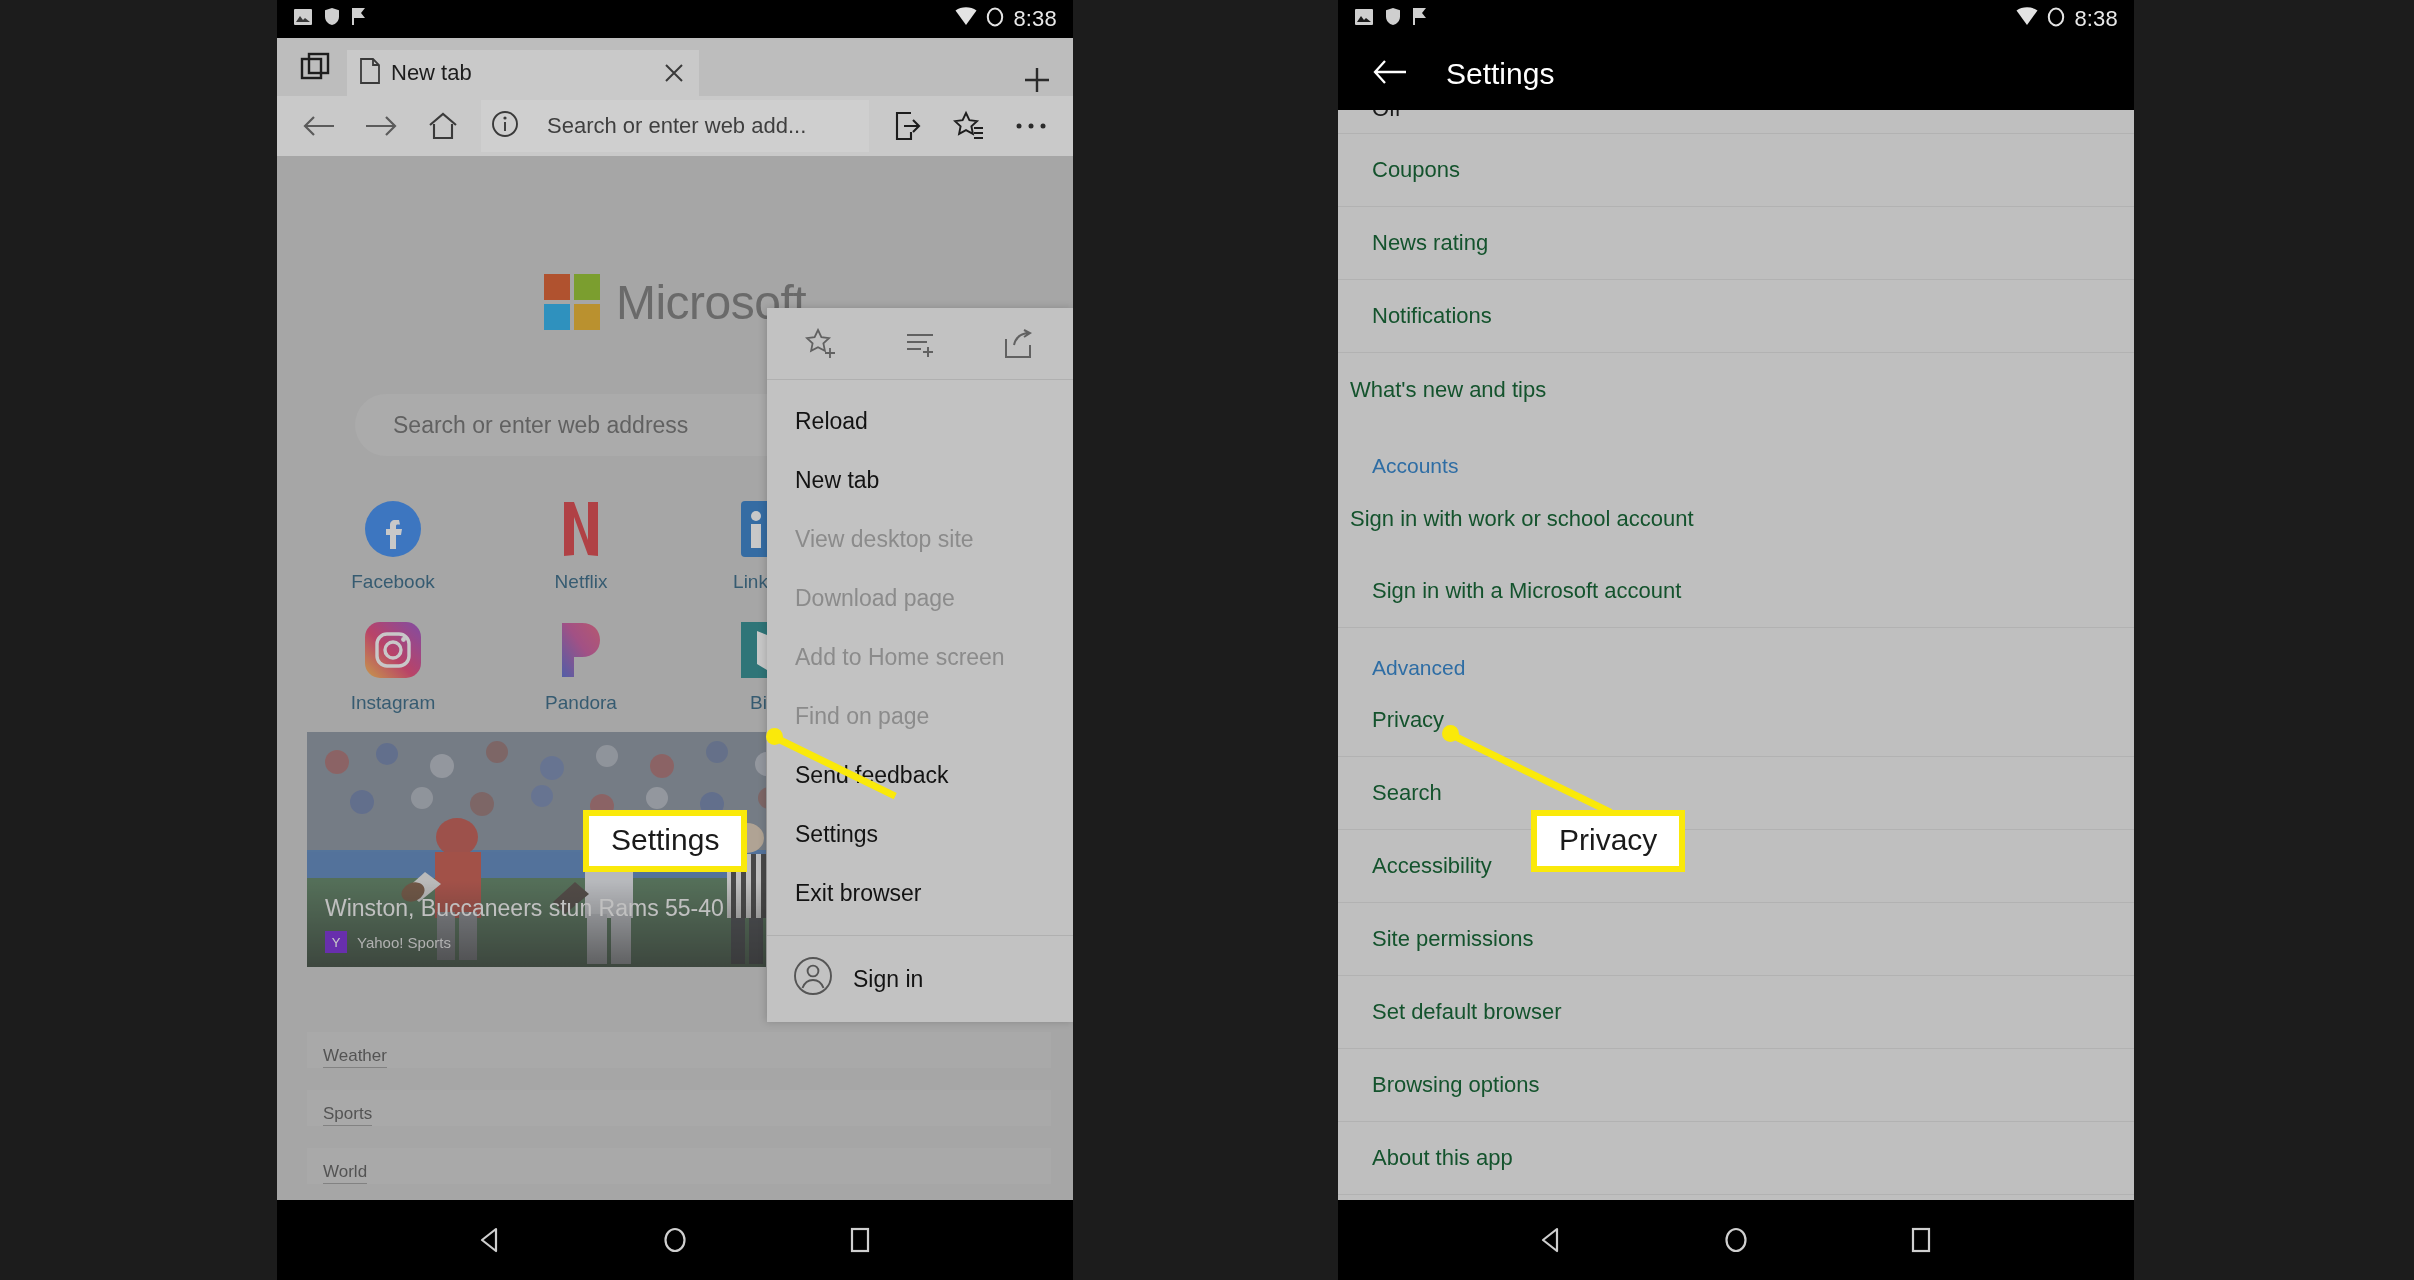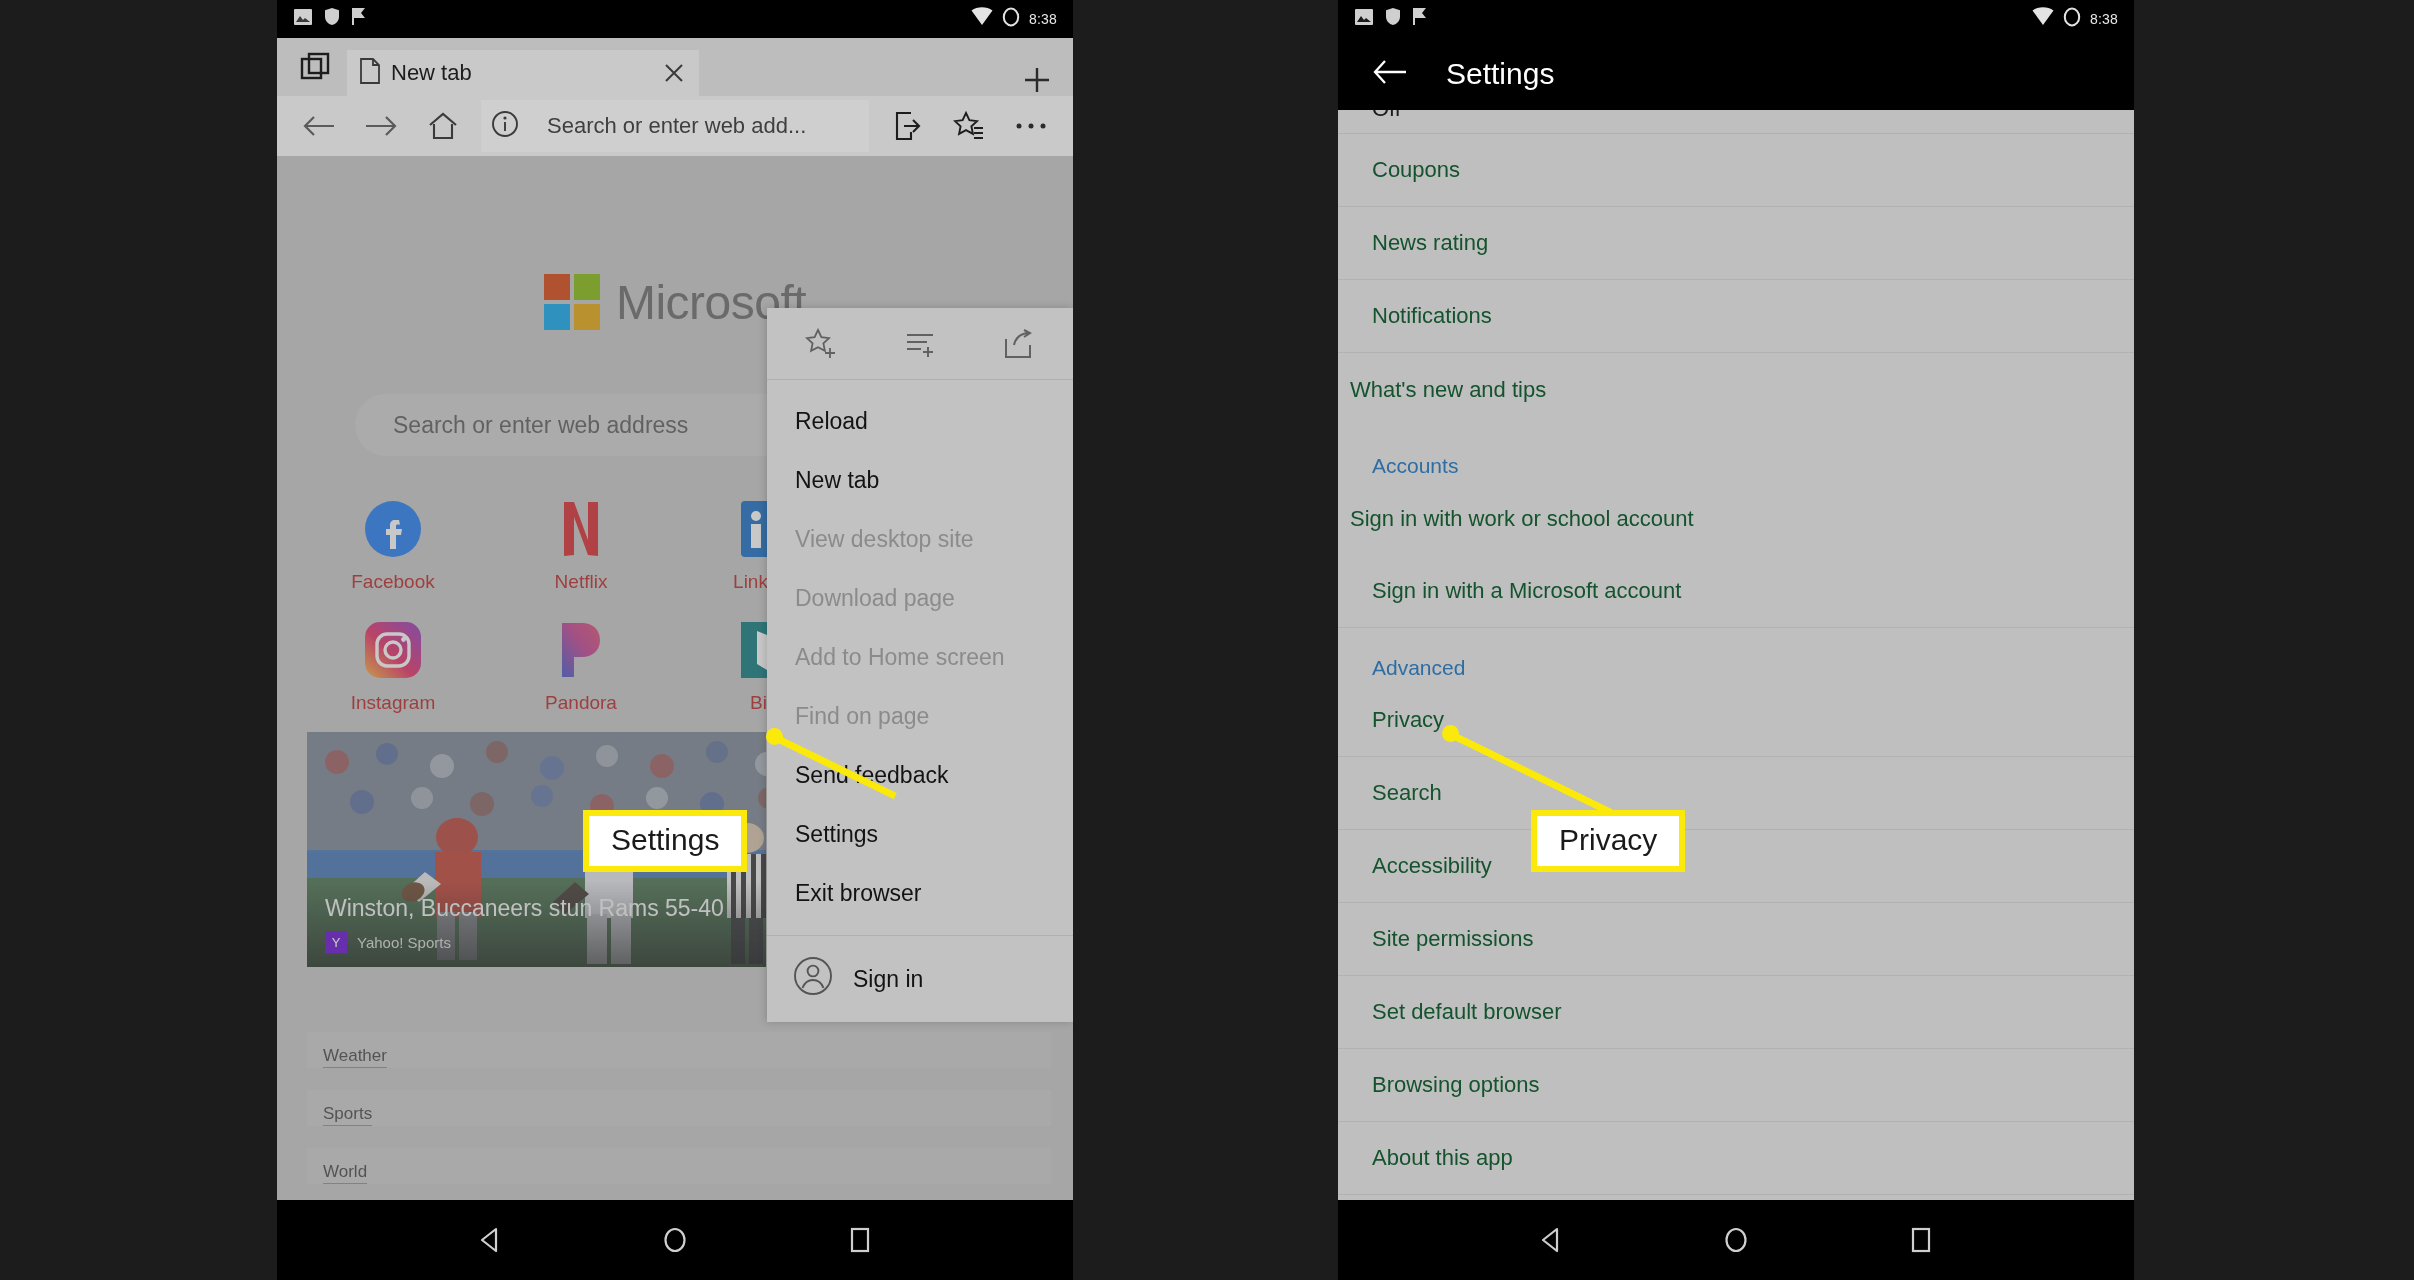--- a/index.html
+++ b/index.html
@@ -34,21 +34,21 @@
     height: 38px;
     display: flex;
     align-items: center;
     padding: 0 16px;
     background: #000;
     color: #d2d2d2;
     font-size: 19px;
   }
   .sb-left { display: flex; align-items: center; gap: 11px; }
   .sb-right { margin-left: auto; display: flex; align-items: center; gap: 9px; }
-  .sb-time { font-size: 14px; color: #e8e8e8; letter-spacing: .2px; }
+  .sb-time { font-size: 22px; color: #e8e8e8; letter-spacing: .2px; }
   .sbicon { display: inline-block; }
 
   .tabstrip {
     display: flex; align-items: flex-end;
     height: 58px;
     background: #bdbdbd;
     padding-left: 8px;
   }
   .tabs-btn {
     width: 62px; height: 58px;
@@ -130,21 +130,21 @@
 
   .tiles {
     margin-top: 42px;
     display: grid;
     grid-template-columns: repeat(4, 1fr);
     row-gap: 26px;
     padding: 0 22px;
   }
   .tile { display: flex; flex-direction: column; align-items: center; gap: 11px; }
   .tile-ico { width: 62px; height: 62px; display: flex; align-items: center; justify-content: center; }
-  .tile-label { font-size: 19px; color: #b91c1c; white-space: nowrap; }
+  .tile-label { font-size: 19px; color: #0c4a6e; white-space: nowrap; }
 
   .topstories-title {
     margin: 40px 0 0 32px;
     font-size: 30px;
     color: #4a4a4a;
   }
   .news-row { display: flex; gap: 38px; padding: 18px 22px 0 30px; }
   .card-hero {
     position: relative;
     width: 487px; height: 235px;

